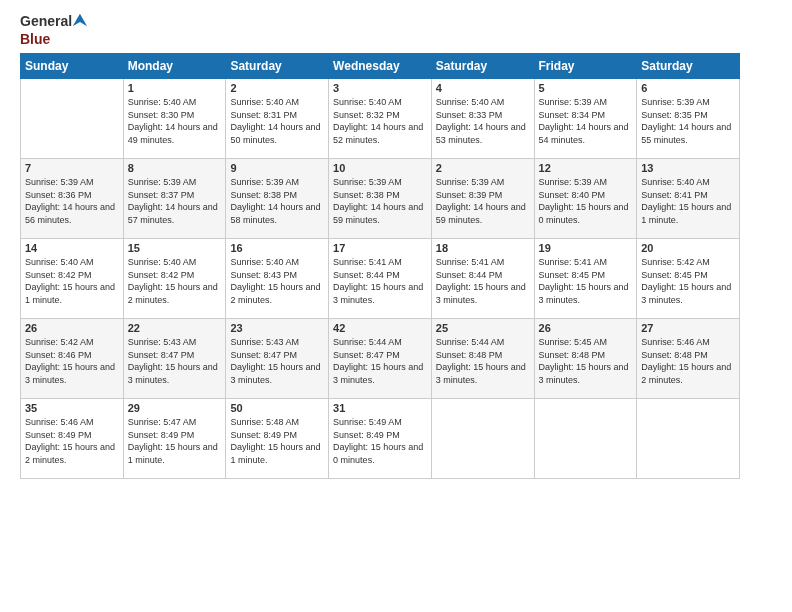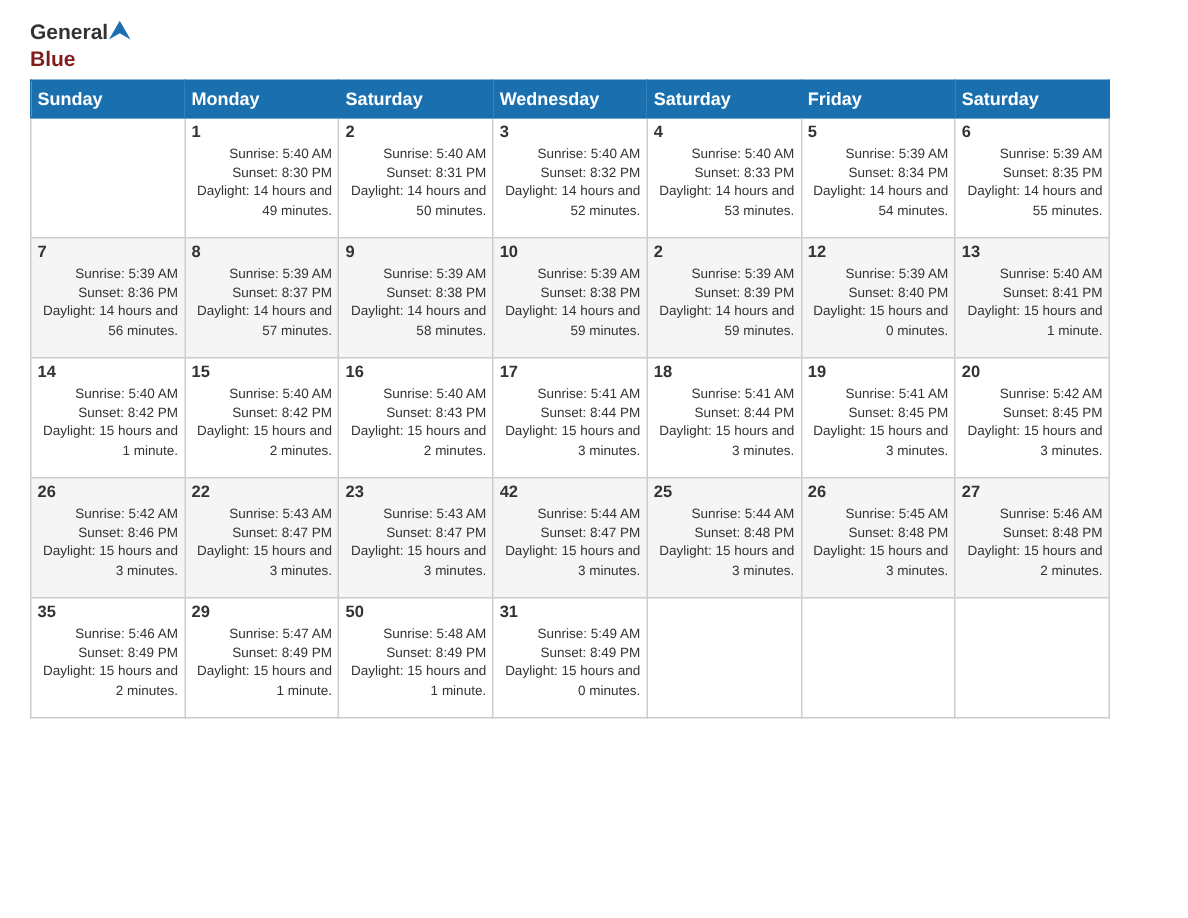--- a/index.html
+++ b/index.html
@@ -83,21 +83,20 @@
     .day-number {
       font-weight: bold;
       font-size: 11px;
       display: block;
       margin-bottom: 2px;
     }
     .day-info {
       font-size: 9px;
       line-height: 1.4;
       color: #333;
-      text-align: right;
     }
     .empty-cell {
       background-color: #fff;
     }
   </style>
 </head>
 <body>
 
 <div class="container">
   <div class="header-area">

